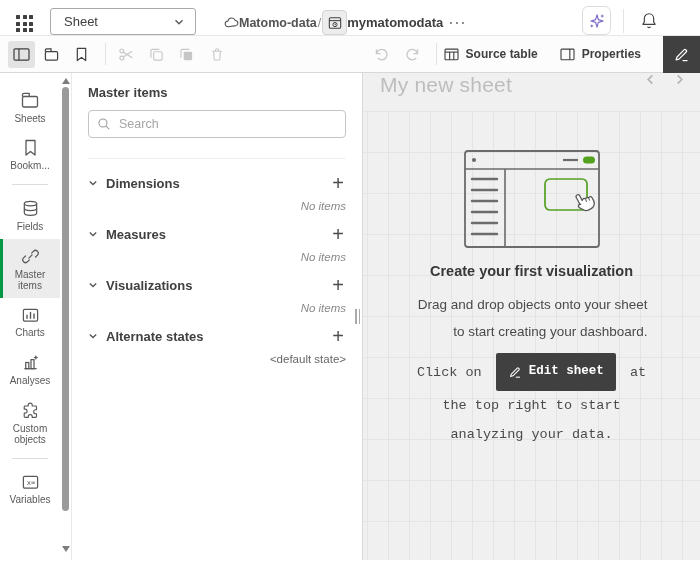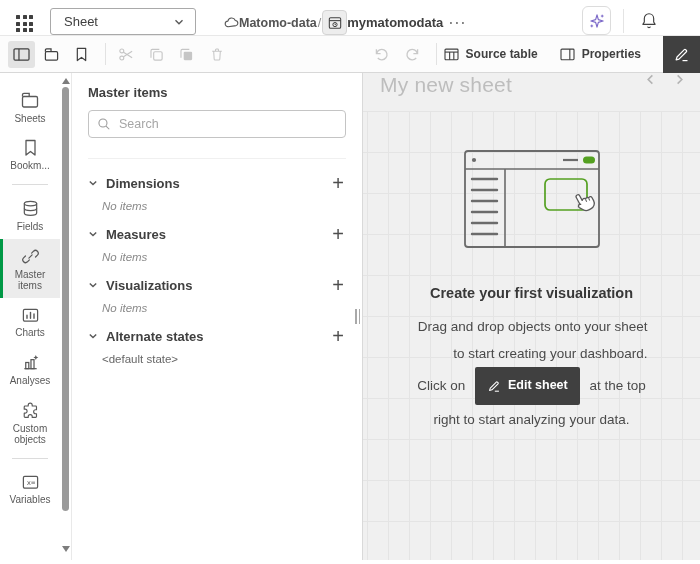--- a/index.html
+++ b/index.html
@@ -67,21 +67,21 @@
   .panel { width:291px; background:#fff; border-right:1px solid #d9d9d9; flex:none;
     padding:12px 16px 0; position:relative; }
   .panel-title { font-size:13px; font-weight:700; color:#404040; margin-bottom:10px; }
   .search-box { position:relative; margin-bottom:20px; }
   .search-box input { width:100%; height:28px; border:1px solid #c4c4c4; border-radius:4px;
     padding:0 10px 0 30px; font-size:12.5px; color:#404040; outline:none;
     font-family:"Liberation Sans",sans-serif; }
   .search-box input::placeholder { color:#a6a6a6; }
   .search-box .mag { position:absolute; left:9px; top:7px; }
   .sections { border-top:1px solid #f0f0f0; padding-top:12px; }
-  .sec { margin-bottom:8px; }
+  .sec { margin-bottom:8px;text-align:right; }
   .sec-head { display:flex; align-items:center; height:24px; cursor:pointer; }
   .sec-head .chev { width:18px; display:flex; }
   .sec-head .sec-lbl { font-size:13px; font-weight:700; color:#404040; }
   .sec-head .add { margin-left:auto; font-size:20px; font-weight:300; color:#4d4d4d;
     cursor:pointer; line-height:18px; padding:0 2px; }
   .sec-body { margin:5px 0 10px 14px; font-size:11.5px; color:#8a8a8a; }
   .sec-body.italic { font-style:italic; }
   .sec-body.plain { color:#666; font-style:normal; }
   .resize-handle { position:absolute; right:2px; top:50%; margin-top:-8px; display:flex; gap:2px; cursor:col-resize; }
   .resize-handle i { width:1.5px; height:15px; background:#a9a9a9; display:block; }
@@ -91,25 +91,25 @@
   .sheet-head { height:38px; display:flex; align-items:flex-start; padding:0 14px 0 17px; flex:none; }
   .sheet-title { font-size:21px; color:#bdbdbd; font-weight:400; letter-spacing:0.2px; }
   .sheet-nav { margin-left:auto; display:flex; gap:16px; }
   .sheet-nav .navb { cursor:pointer; display:flex; align-items:center; }
   .canvas { flex:1; background-image:
       linear-gradient(to right,#e4e4e4 1px,transparent 1px),
       linear-gradient(to bottom,#e4e4e4 1px,transparent 1px);
     background-size:21px 41px; background-position:4px 0;
     display:flex; flex-direction:column; align-items:center; }
   .empty { display:flex; flex-direction:column; align-items:center; margin-top:30px; }
-  .empty h3 { font-size:14.5px; font-weight:700; color:#383838; margin-top:22px; }
+  .empty h3 { font-size:14.5px; font-weight:700; color:#383838; }
   .empty .desc { width:232px; text-align:right; font-size:13.5px; color:#4a4a4a;
     line-height:27px; margin-top:12px; }
   .empty .instr { width:258px; text-align:center; font-size:13.5px; color:#4a4a4a;
-    line-height:29px; margin-top:0; }
+    line-height:29px; margin-top:8px;font-family:Liberation Mono, monospace; }
   .mini-edit { display:inline-flex; align-items:center; gap:7px; background:var(--dark-button,#404040);
     color:#fff; font-size:12.5px; font-weight:700; border-radius:2px; padding:4px 12px 5px;
     margin:0 6px; vertical-align:middle; cursor:pointer; }
 
   svg { display:block; }
 </style>
 </head>
 <body>
 
 <header class="topbar">

